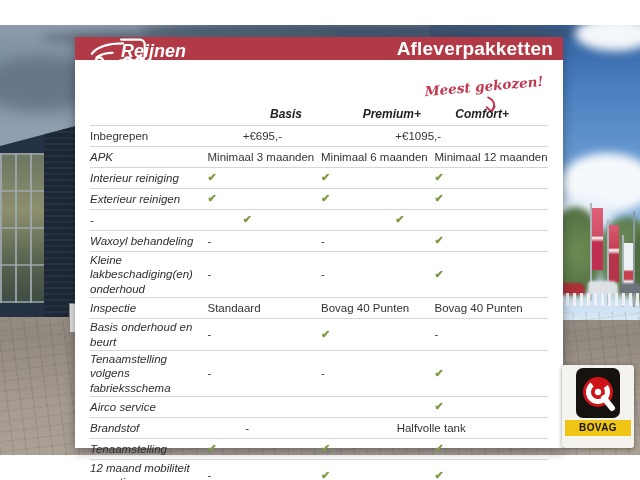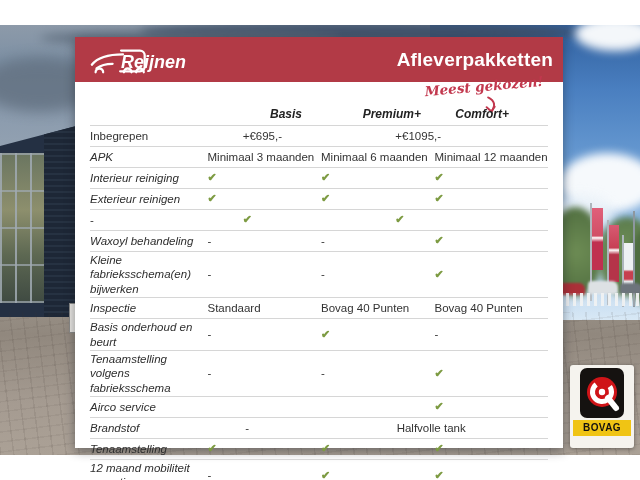--- a/index.html
+++ b/index.html
@@ -49,42 +49,42 @@
   .fence{position:absolute;left:552px;top:268px;right:0;height:13px;opacity:.95;
     background:repeating-linear-gradient(90deg,#f0f2f3 0 3px,rgba(240,242,243,.15) 3px 7px);}
   .paving{position:absolute;left:0;right:0;top:287px;bottom:0;
     background:
       repeating-linear-gradient(83deg,rgba(60,50,45,.10) 0 1.5px,rgba(0,0,0,0) 1.5px 13px),
       repeating-linear-gradient(-7deg,rgba(60,50,45,.07) 0 1.5px,rgba(0,0,0,0) 1.5px 10px);}
 
   
   .card{position:absolute;left:75px;top:37px;width:488px;height:411px;background:#ffffff;
     box-shadow:0 3px 10px rgba(25,28,38,.45);}
-  .card-header{position:absolute;left:0;top:0;right:0;height:45px;background:#b23a46;
+  .card-header{position:absolute;left:0;top:0;right:0;height:23px;background:#b23a46;
     display:flex;align-items:center;justify-content:space-between;padding:0 10px 0 14px;box-sizing:border-box;}
   .logo svg{display:block;}
   .title{color:#ffffff;font-size:19px;font-weight:bold;letter-spacing:.2px;}
 
   .note{position:absolute;top:41px;right:14px;width:130px;text-align:center;
     transform:rotate(-5deg);color:#c2384e;font-family:"DejaVu Serif",serif;
     font-style:italic;font-weight:bold;font-size:13.5px;}
   .note-arrow{position:absolute;left:62px;top:19px;transform:rotate(8deg);}
 
   
   .table{position:absolute;left:15px;top:66px;width:458px;font-size:11.5px;color:#333;}
   .trow{display:flex;align-items:center;border-bottom:1px solid #d6d6d6;min-height:18px;padding:1px 0;}
   .trow:last-child{border-bottom:none;}
   .trow .label{flex:0 0 180px;font-style:italic;color:#2e2e2e;line-height:1.2;padding-right:4px;box-sizing:border-box;}
   .trow .cell{flex:1;text-align:left;line-height:1.25;}
   .thead{border-bottom:1px solid #d6d6d6;min-height:20px;}
   .thead .cell{font-weight:bold;font-style:italic;color:#222;font-size:12px;}
   .cell.check{color:#7d9b42;font-weight:bold;font-size:11px;}
 
   
-  .bovag{position:absolute;right:6px;top:365px;width:64px;height:83px;background:#f5f3ee;
+  .bovag{position:absolute;right:6px;top:365px;width:72px;height:83px;background:#f5f3ee;
     border-radius:3px;padding:3px;box-sizing:border-box;box-shadow:0 1px 4px rgba(0,0,0,.4);}
   .bovag svg{display:block;margin:0 auto;}
   .bovag-text{margin-top:2px;height:16px;background:#f0c414;color:#151210;font-weight:bold;
     font-size:10px;text-align:center;line-height:16px;letter-spacing:.4px;}
 </style>
 </head>
 <body>
 
 <div class="stage">
 
@@ -181,21 +181,21 @@
         <div class="cell check">✔</div>
         <div class="cell check">✔</div>
       </div>
       <div class="trow">
         <div class="cell label">Waxoyl behandeling</div>
         <div class="cell">-</div>
         <div class="cell">-</div>
         <div class="cell check">✔</div>
       </div>
       <div class="trow">
-        <div class="cell label">Kleine fabrieksschema(en) bijwerken</div>
+        <div class="cell label">Kleine lakbeschadiging(en) onderhoud</div>
         <div class="cell">-</div>
         <div class="cell">-</div>
         <div class="cell check">✔</div>
       </div>
       <div class="trow">
         <div class="cell label">Inspectie</div>
         <div class="cell">Standaard</div>
         <div class="cell">Bovag 40 Punten</div>
         <div class="cell">Bovag 40 Punten</div>
       </div>

